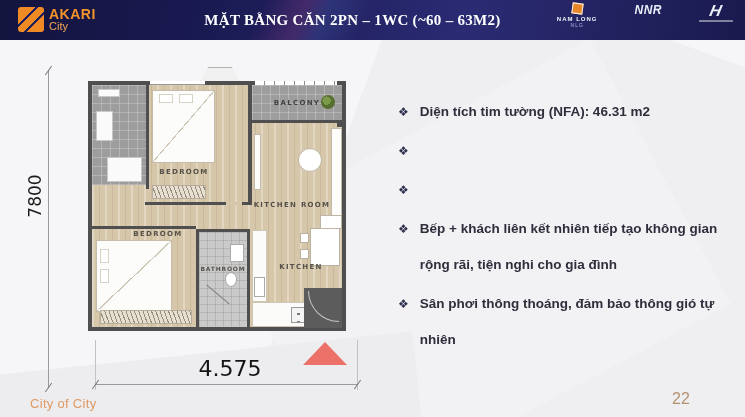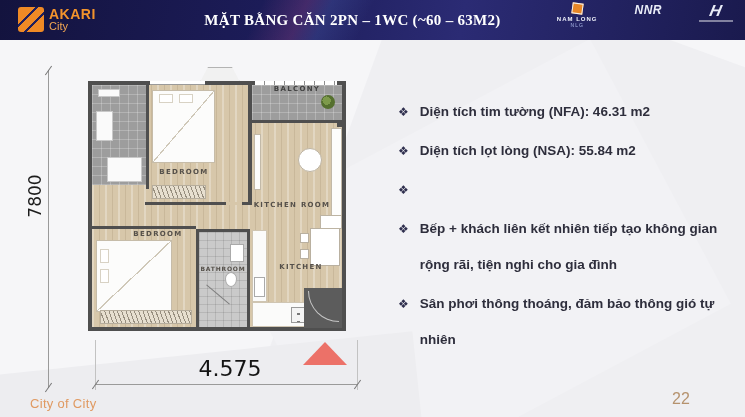--- a/index.html
+++ b/index.html
@@ -42,21 +42,21 @@
   .unit { left:0; top:19px; width:258px; height:250px; border:4px solid #4f4f4f; background-color:#d7c7aa;
     background-image:repeating-linear-gradient(90deg,rgba(255,255,255,.28) 0 2px,transparent 2px 7px,rgba(115,92,58,.14) 7px 8px,transparent 8px 13px); }
   .tile { background-color:#9d9d9d;
     background-image:linear-gradient(rgba(255,255,255,.22) 1px,transparent 1px),linear-gradient(90deg,rgba(255,255,255,.22) 1px,transparent 1px);
     background-size:9px 9px; }
   .corridor { left:4px; top:23px; width:54px; height:100px; }
   .corridor > div { position:absolute; background:#fafafa; border:1px solid #c8c8c8; }
   .ap1 { left:6px; top:4px; width:22px; height:8px; }
   .ap2 { left:4px; top:26px; width:17px; height:30px; }
   .ap3 { left:15px; top:72px; width:35px; height:25px; }
-  .balcony { left:164px; top:23px; width:90px; height:36px; display:flex; align-items:flex-start; justify-content:center; }
+  .balcony { left:164px; top:23px; width:90px; height:36px; display:flex; align-items:center; justify-content:center; }
   .balcony .plant { position:absolute; right:7px; top:10px; width:14px; height:14px; border-radius:50%;
     background:radial-gradient(circle at 40% 40%, #7d9a4b 0 35%, #55702f 35% 75%, #3e5522 75%); }
   .balcony-wall { left:164px; top:58px; width:90px; height:3px; background:#4f4f4f; }
   .col1 { left:0; top:19px; width:9px; height:58px; background:#4f4f4f; }
   .col2 { left:249px; top:19px; width:9px; height:46px; background:#4f4f4f; }
   .wall { background:#4f4f4f; }
   .wv1 { left:58px; top:23px; width:3px; height:104px; }
   .wv2 { left:160px; top:23px; width:4px; height:120px; }
   .wh1 { left:57px; top:140px; width:107px; height:3px; }
   .wh1gap { left:138px; top:140px; width:16px; height:3px; background:#d7c7aa; }
@@ -238,21 +238,20 @@
   <div class="dim-h-label">4.575</div>
   <div class="north-triangle"></div>
 
   <ul class="features">
     <li>
       <span class="bullet">❖</span>
       <span class="txt">Diện tích tim tường (NFA): 46.31 m2</span>
     </li>
     <li>
       <span class="bullet">❖</span>
-      <span class="txt">Diện tích lọt lòng (NSA): 55.84 m2</span>
     </li>
     <li>
       <span class="bullet">❖</span>
     </li>
     <li>
       <span class="bullet">❖</span>
       <span class="txt">Bếp + khách liên kết nhiên tiếp tạo không gian rộng rãi, tiện nghi cho gia đình</span>
     </li>
     <li>
       <span class="bullet">❖</span>

